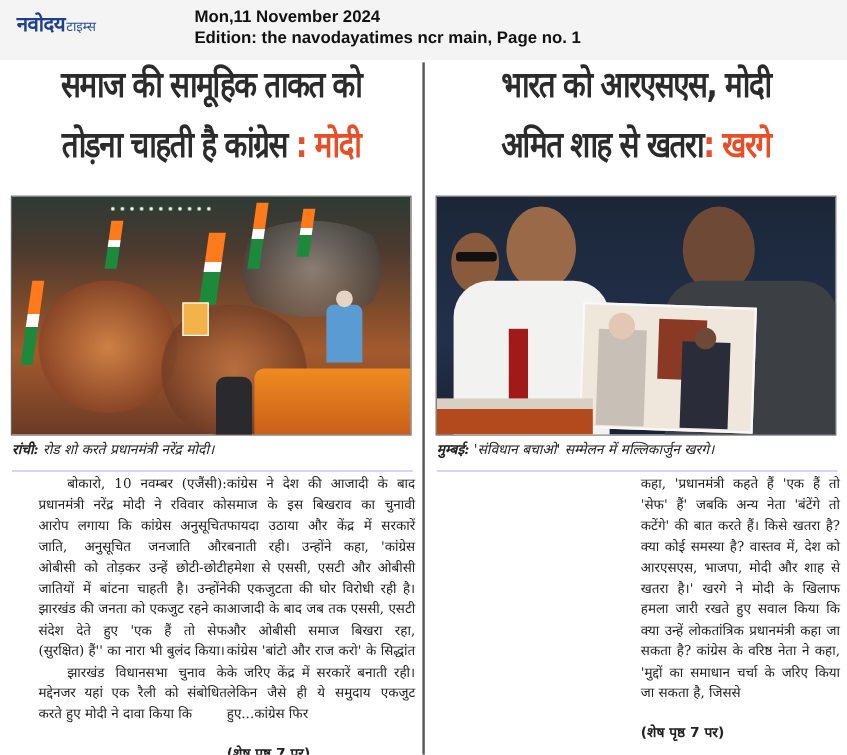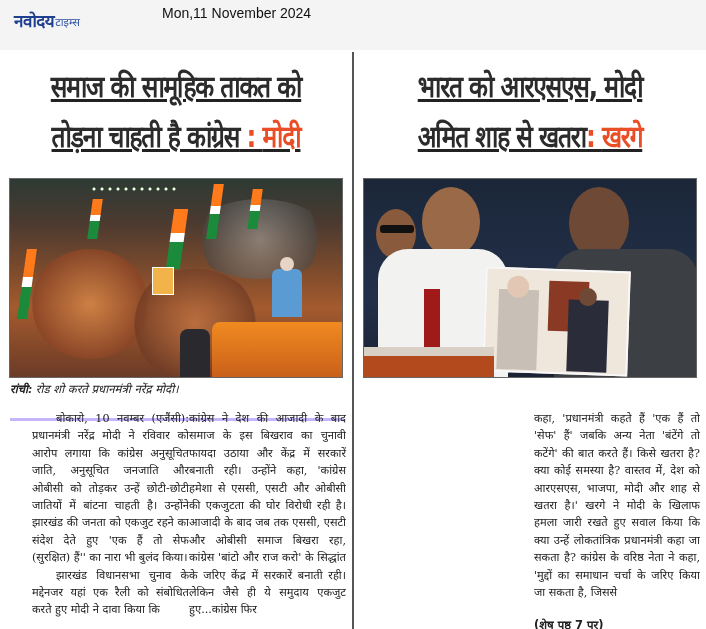--- a/index.html
+++ b/index.html
@@ -3,36 +3,36 @@
 <meta charset="utf-8">
 <style>
   * { box-sizing: border-box; margin: 0; padding: 0; }
   html, body { width: 706px; height: 629px; overflow: hidden; background: #ffffff; }
   body { position: relative; font-family: "DejaVu Sans", sans-serif; color: #222; }
 
   .topbar { position: absolute; left: 0; top: 0; width: 706px; height: 50px; background: #f4f4f4; }
   .logo { position: absolute; left: 14px; top: 9px; height: 22px; display: flex; align-items: flex-end; }
   .logo-main { font-family: "DejaVu Sans", sans-serif; font-weight: bold; font-size: 17px; color: #1f3f8f; letter-spacing: -0.5px; line-height: 20px; }
   .logo-sub { font-family: "DejaVu Sans", sans-serif; font-size: 11px; color: #2c4fa0; margin-left: 1px; line-height: 16px; }
-  .meta { position: absolute; left: 162px; top: 4px; font-family: "Liberation Sans", sans-serif; font-size: 14px; color: #111; line-height: 18px; }
+  .meta { position: absolute; left: 162px; top: 4px; font-family: "Liberation Sans", sans-serif; font-size: 14px; color: #111; line-height: 18px; font-weight: bold; }
 
   .divider-v { position: absolute; left: 352px; top: 52px; width: 2px; height: 577px; background: #555; }
 
-  .col { position: absolute; top: 58px; text-decoration: underline; }
+  .col { position: absolute; top: 43px; }
   .col-left { left: 6px; width: 340px; }
   .col-right { left: 360px; width: 340px; }
 
   .headline { font-family: "DejaVu Sans", sans-serif; font-weight: bold; color: #2b2b2b; font-size: 30px; line-height: 50px; letter-spacing: -1.5px; text-align: center; white-space: nowrap; transform: scaleX(0.82); transform-origin: center top; height: 114px; padding-top: 4px; }
   .headline .accent { color: #e94e27; }
 
   .photo { position: absolute; top: 120px; height: 200px; overflow: hidden; border: 1px solid #666; }
   .col-left .photo { left: 3px; width: 334px; }
   .col-right .photo { left: 3px; width: 334px; }
 
-  .caption { position: absolute; top: 322px; left: 4px; width: 334px; font-family: "DejaVu Serif", serif; font-style: italic; font-size: 11.5px; color: #222; line-height: 18px; padding-bottom: 20px; border-bottom: 3px solid #c4b5fd; white-space: nowrap; }
+  .caption { position: absolute; top: 322px; left: 4px; width: 334px; font-family: "DejaVu Serif", serif; font-style: italic; font-size: 11.5px; color: #222; line-height: 18px; padding-bottom: 9px; border-bottom: 1px solid #c4b5fd; white-space: nowrap; }
   .caption b { font-weight: bold; }
 
   .body-cols { position: absolute; top: 352px; left: 0; width: 340px; display: flex; justify-content: space-between; }
   .bcol { width: 166px; font-family: "DejaVu Serif", serif; font-size: 11.2px; line-height: 17.4px; color: #222; text-align: justify; }
   .bcol p { text-indent: 0; }
   .bcol p.ind { text-indent: 24px; }
   .cont { font-family: "DejaVu Sans", sans-serif; font-weight: bold; font-size: 11.5px; margin-top: 16px; }
   .col-left .bcol.first { padding-left: 0; margin-left: 26px; }
   .col-left .bcol.second { border-left: none; }
 
@@ -51,20 +51,21 @@
 </head>
 <body>
 
 <div class="topbar">
   <div class="logo">
     <span class="logo-main">नवोदय</span>
     <span class="logo-sub">टाइम्स</span>
   </div>
   <div class="meta">
     <div>Mon,11 November 2024</div>
+    <div>Edition: the navodayatimes ncr main, Page no. 1</div>
   </div>
 </div>
 
 <div class="divider-v"></div>
 
 <div class="col col-left">
   <div class="headline">
     <div>समाज की सामूहिक ताकत को</div>
     <div><span>तोड़ना चाहती है कांग्रेस</span><span class="accent"> : </span><span class="accent">मोदी</span></div>
   </div>
@@ -123,20 +124,23 @@
         <div style="position:absolute;left:12px;top:20px;width:40px;height:80px;background:#c8c0b6"></div>
         <div class="blob" style="left:20px;top:6px;width:22px;height:22px;background:#e2c8b4"></div>
         <div style="position:absolute;left:62px;top:10px;width:40px;height:50px;background:#8a3a24"></div>
         <div style="position:absolute;left:82px;top:28px;width:40px;height:72px;background:#2a2c3a"></div>
         <div class="blob" style="left:92px;top:16px;width:18px;height:18px;background:#6e4a36"></div>
       </div>
       <div class="podium"></div>
     </div>
   </div>
 
+  <div class="caption">
+    <b>मुम्बई:</b><span> 'संविधान बचाओ' सम्मेलन में मल्लिकार्जुन खरगे।</span>
+  </div>
 
   <div class="body-cols">
     <div class="bcol first">
     </div>
     <div class="bcol second">
       <p>कहा, 'प्रधानमंत्री कहते हैं 'एक हैं तो 'सेफ' हैं' जबकि अन्य नेता 'बंटेंगे तो कटेंगे' की बात करते हैं। किसे खतरा है? क्या कोई समस्या है? वास्तव में, देश को आरएसएस, भाजपा, मोदी और शाह से खतरा है।' खरगे ने मोदी के खिलाफ हमला जारी रखते हुए सवाल किया कि क्या उन्हें लोकतांत्रिक प्रधानमंत्री कहा जा सकता है? कांग्रेस के वरिष्ठ नेता ने कहा, 'मुद्दों का समाधान चर्चा के जरिए किया जा सकता है, जिससे</p>
       <div class="cont">(शेष पृष्ठ 7 पर)</div>
     </div>
   </div>
 </div>

